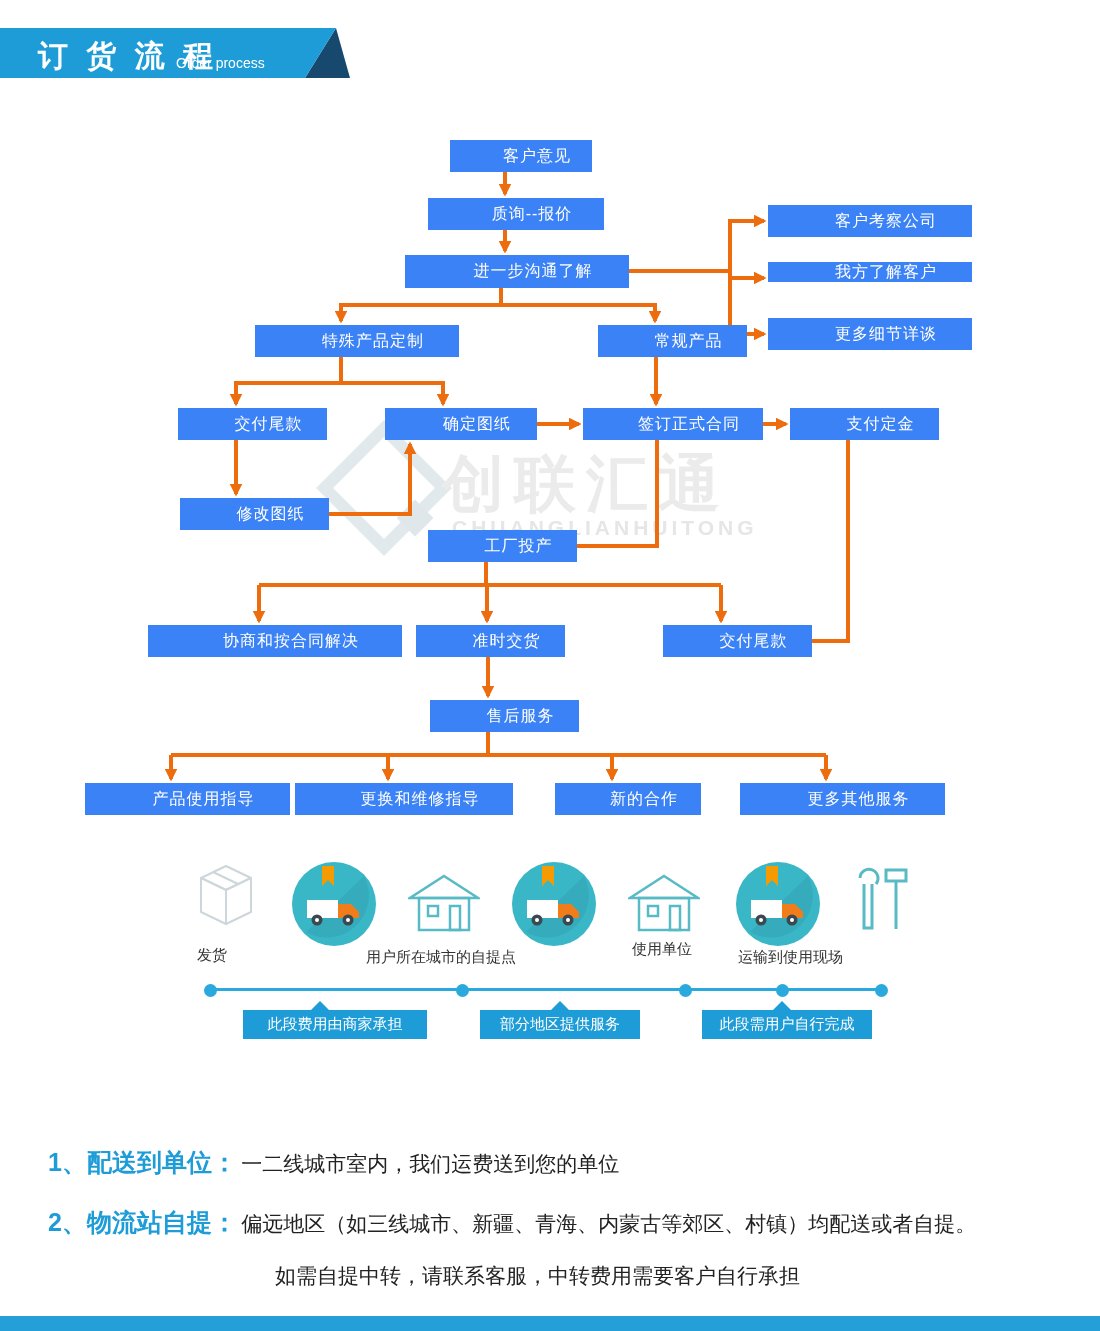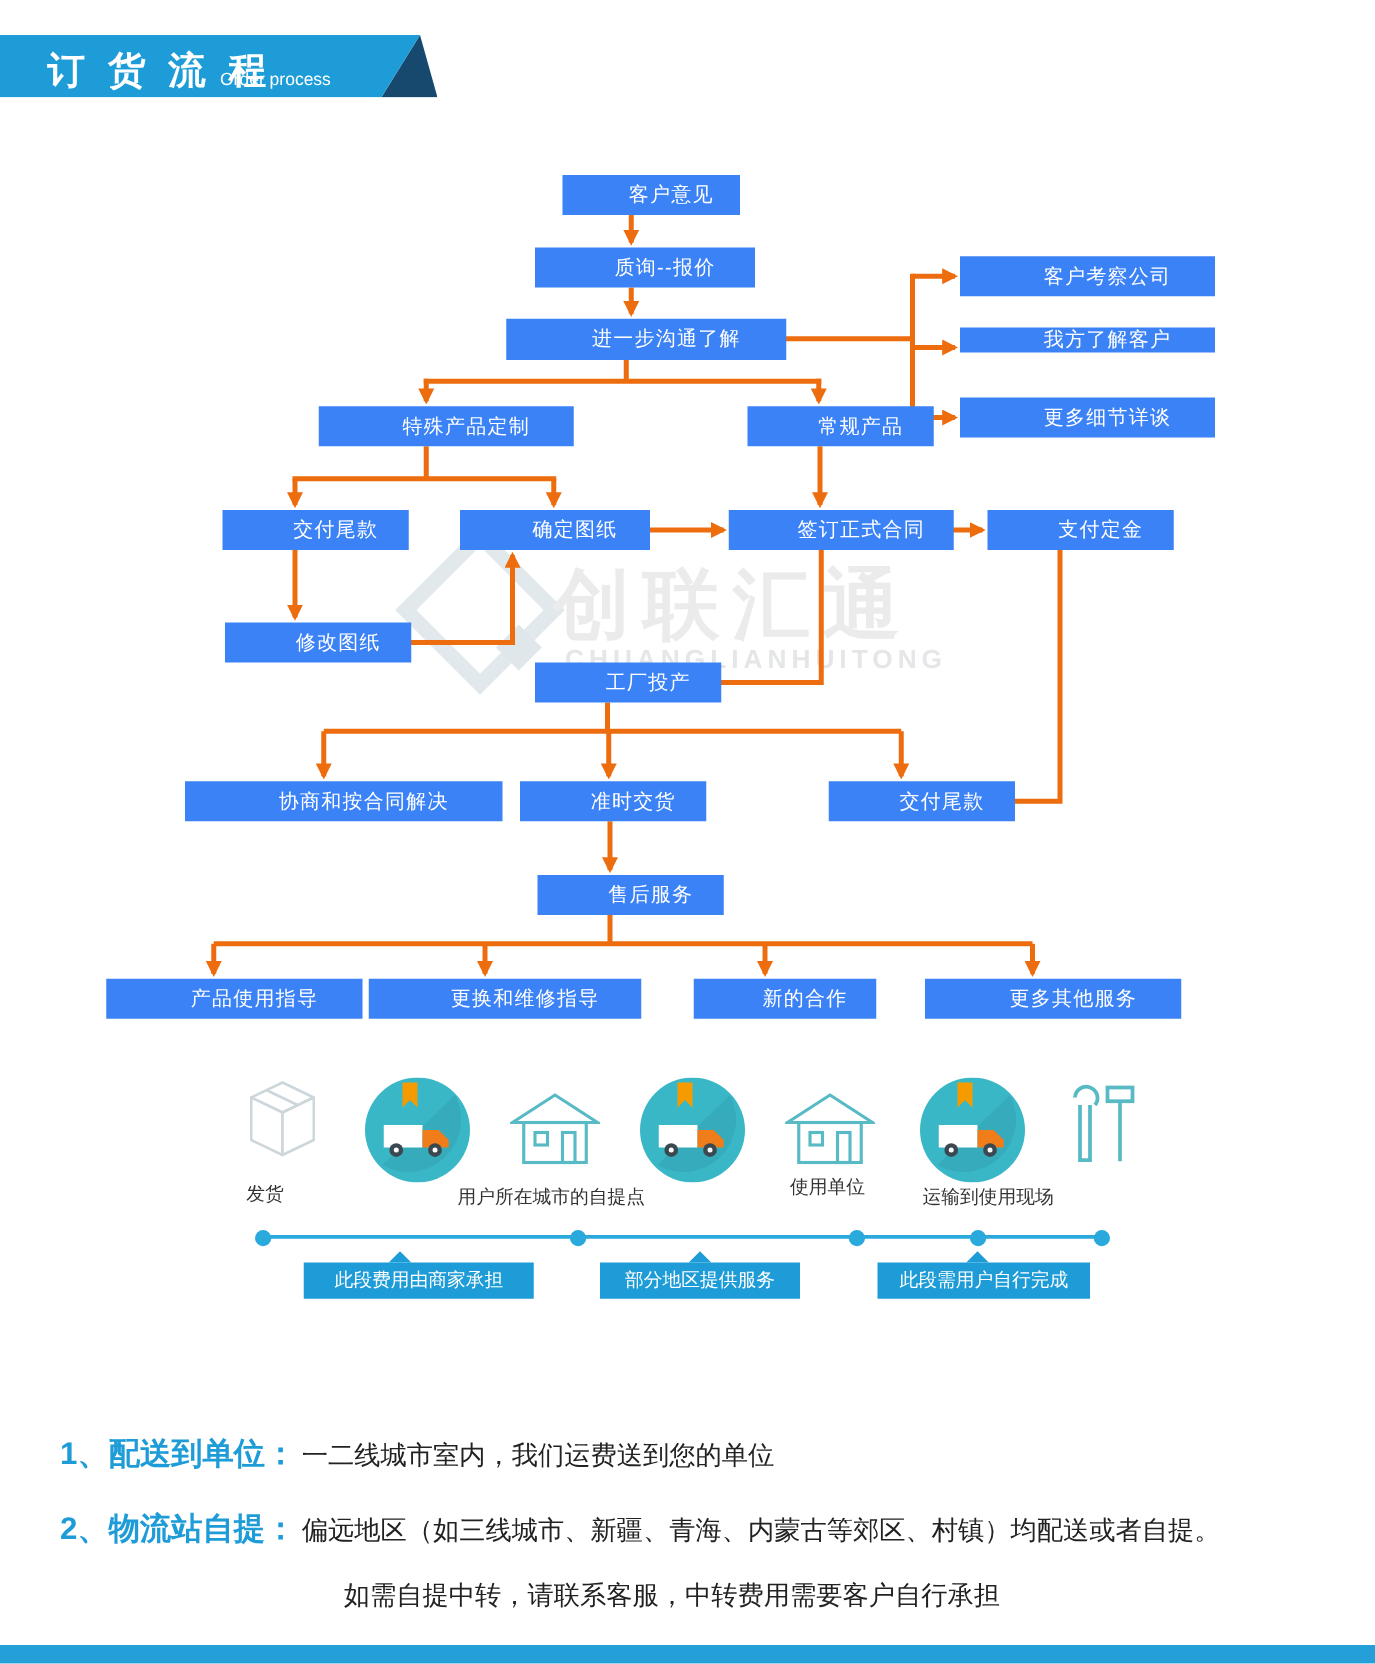--- a/index.html
+++ b/index.html
@@ -96,21 +96,21 @@
 
   <div class="fbox" style="left:450px;top:140px;width:110px;height:32px">客户意见</div>
   <div class="fbox" style="left:428px;top:198px;width:144px;height:32px">质询--报价</div>
   <div class="fbox" style="left:405px;top:255px;width:192px;height:33px">进一步沟通了解</div>
   <div class="fbox" style="left:768px;top:205px;width:172px;height:32px">客户考察公司</div>
   <div class="fbox" style="left:768px;top:262px;width:172px;height:20px">我方了解客户</div>
   <div class="fbox" style="left:768px;top:318px;width:172px;height:32px">更多细节详谈</div>
   <div class="fbox" style="left:255px;top:325px;width:172px;height:32px">特殊产品定制</div>
   <div class="fbox" style="left:598px;top:325px;width:117px;height:32px">常规产品</div>
   <div class="fbox" style="left:178px;top:408px;width:117px;height:32px">交付尾款</div>
-  <div class="fbox" style="left:368px;top:408px;width:120px;height:32px">确定图纸</div>
+  <div class="fbox" style="left:385px;top:408px;width:120px;height:32px">确定图纸</div>
   <div class="fbox" style="left:583px;top:408px;width:148px;height:32px">签订正式合同</div>
   <div class="fbox" style="left:790px;top:408px;width:117px;height:32px">支付定金</div>
   <div class="fbox" style="left:180px;top:498px;width:117px;height:32px">修改图纸</div>
   <div class="fbox" style="left:428px;top:530px;width:117px;height:32px">工厂投产</div>
   <div class="fbox" style="left:148px;top:625px;width:222px;height:32px">协商和按合同解决</div>
   <div class="fbox" style="left:416px;top:625px;width:117px;height:32px">准时交货</div>
   <div class="fbox" style="left:663px;top:625px;width:117px;height:32px">交付尾款</div>
   <div class="fbox" style="left:430px;top:700px;width:117px;height:32px">售后服务</div>
   <div class="fbox" style="left:85px;top:783px;width:173px;height:32px">产品使用指导</div>
   <div class="fbox" style="left:295px;top:783px;width:186px;height:32px">更换和维修指导</div>

